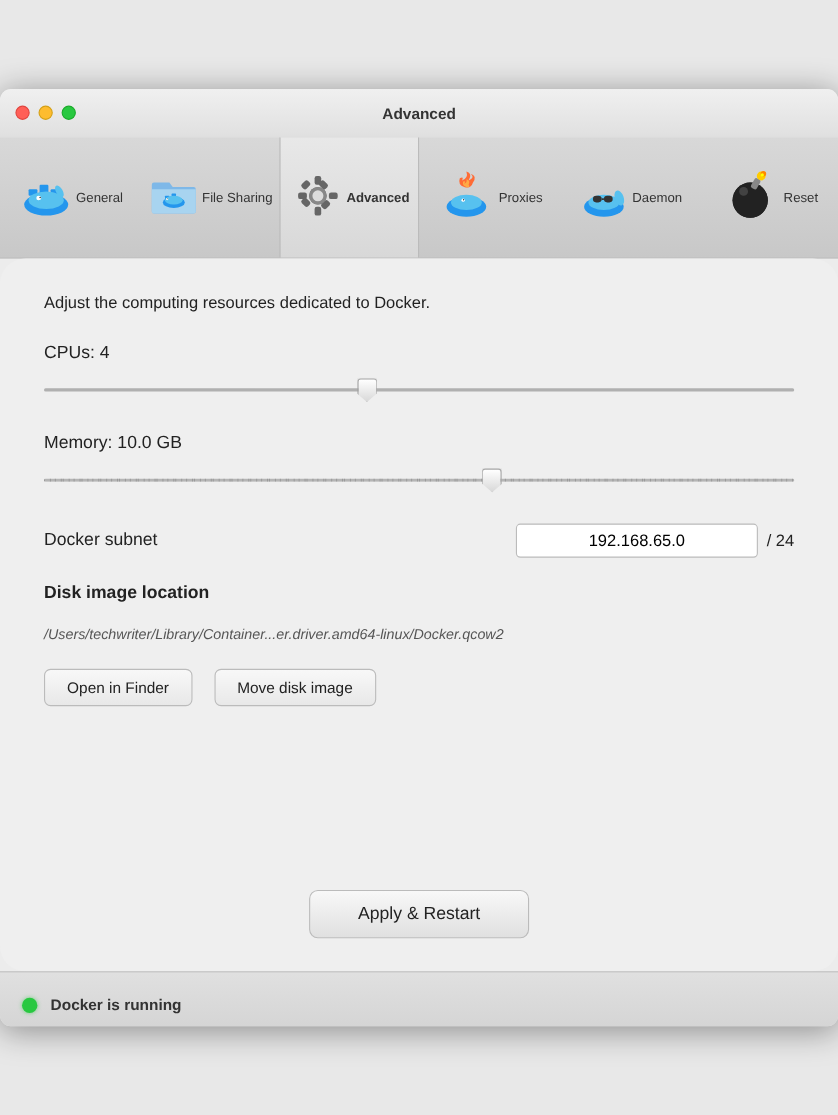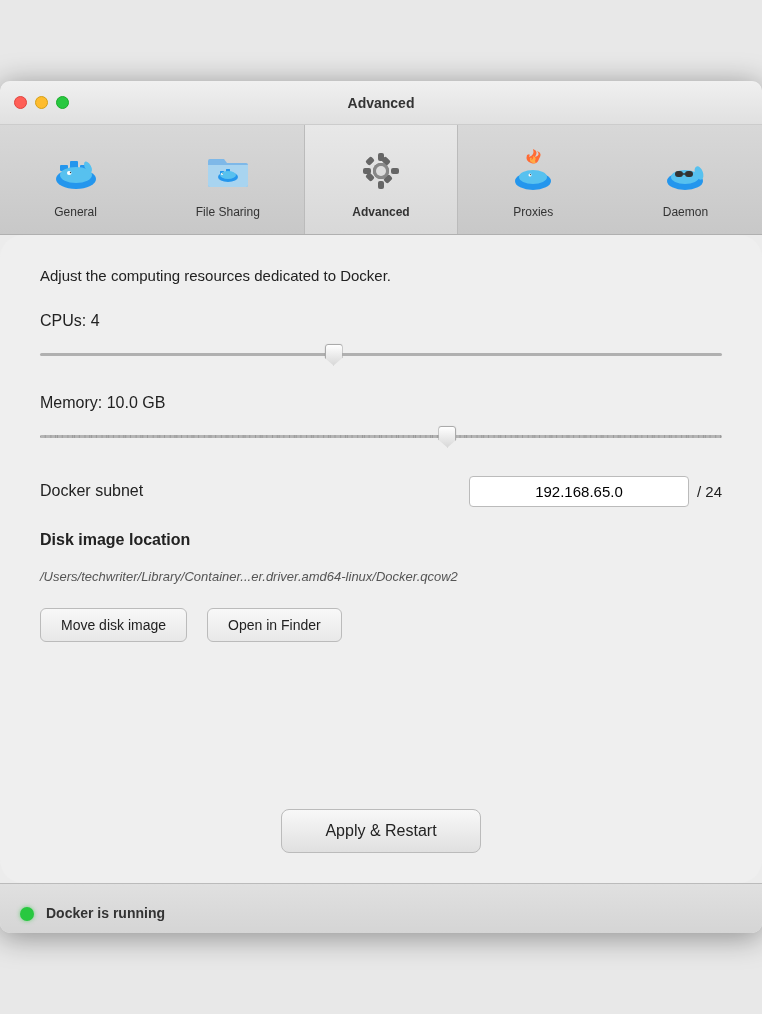--- a/index.html
+++ b/index.html
@@ -68,21 +68,21 @@
       background: linear-gradient(to bottom, #d8d8d8, #c8c8c8);
       display: flex;
       align-items: stretch;
       border-bottom: 1px solid #b0b0b0;
       flex-shrink: 0;
       height: 110px;
     }
 
     .toolbar-item {
       display: flex;
-      flex-direction: column;
+      flex-direction: row;
       align-items: center;
       justify-content: center;
       padding: 8px 14px;
       cursor: pointer;
       min-width: 80px;
       border-right: 1px solid transparent;
       position: relative;
       flex: 1;
     }
 
@@ -454,20 +454,37 @@
           <rect x="16" y="26" width="8" height="6" rx="3" fill="#333"></rect>
           <rect x="26" y="26" width="8" height="6" rx="3" fill="#333"></rect>
           <line x1="24" y1="29" x2="26" y2="29" stroke="#333" stroke-width="1.5"></line>
 
           <ellipse cx="40" cy="28" rx="4" ry="7" fill="#57c1ef" transform="rotate(-20 40 28)"></ellipse>
         </svg>
       </div>
       <span class="label">Daemon</span>
     </div>
 
+    <div class="toolbar-item">
+      <div class="icon">
+        <svg width="52" height="52" viewBox="0 0 52 52">
+
+          <circle cx="26" cy="30" r="16" fill="#111"></circle>
+          <circle cx="26" cy="30" r="16" fill="#222"></circle>
+          <rect x="28" y="10" width="6" height="10" rx="2" fill="#888" transform="rotate(30 31 15)"></rect>
+
+          <circle cx="36" cy="8" r="4" fill="#ffcc00"></circle>
+          <circle cx="38" cy="6" r="2.5" fill="#ff8800"></circle>
+          <circle cx="37" cy="7" r="1.5" fill="#ffff00"></circle>
+
+          <circle cx="20" cy="22" r="4" fill="rgba(255,255,255,0.15)"></circle>
+        </svg>
+      </div>
+      <span class="label">Reset</span>
+    </div>
 
   </div>
 
   <div class="content">
 
     <p class="description">Adjust the computing resources dedicated to Docker.</p>
 
     <div class="slider-section">
       <div class="slider-label">CPUs: 4</div>
       <div class="slider-container">
@@ -487,22 +504,22 @@
       <div class="subnet-input-wrap">
         <input type="text" class="subnet-input" value="192.168.65.0" style="">
         <span class="subnet-suffix">/ 24</span>
       </div>
     </div>
 
     <div class="disk-section">
       <div class="disk-title">Disk image location</div>
       <div class="disk-path">/Users/techwriter/Library/Container...er.driver.amd64-linux/Docker.qcow2</div>
       <div class="disk-buttons">
+        <button class="btn">Open in Finder</button>
         <button class="btn">Move disk image</button>
-        <button class="btn">Open in Finder</button>
       </div>
     </div>
 
     <div class="apply-section">
       <button class="btn-apply">Apply &amp; Restart</button>
     </div>
 
   </div>
 
   <div class="status-bar">

